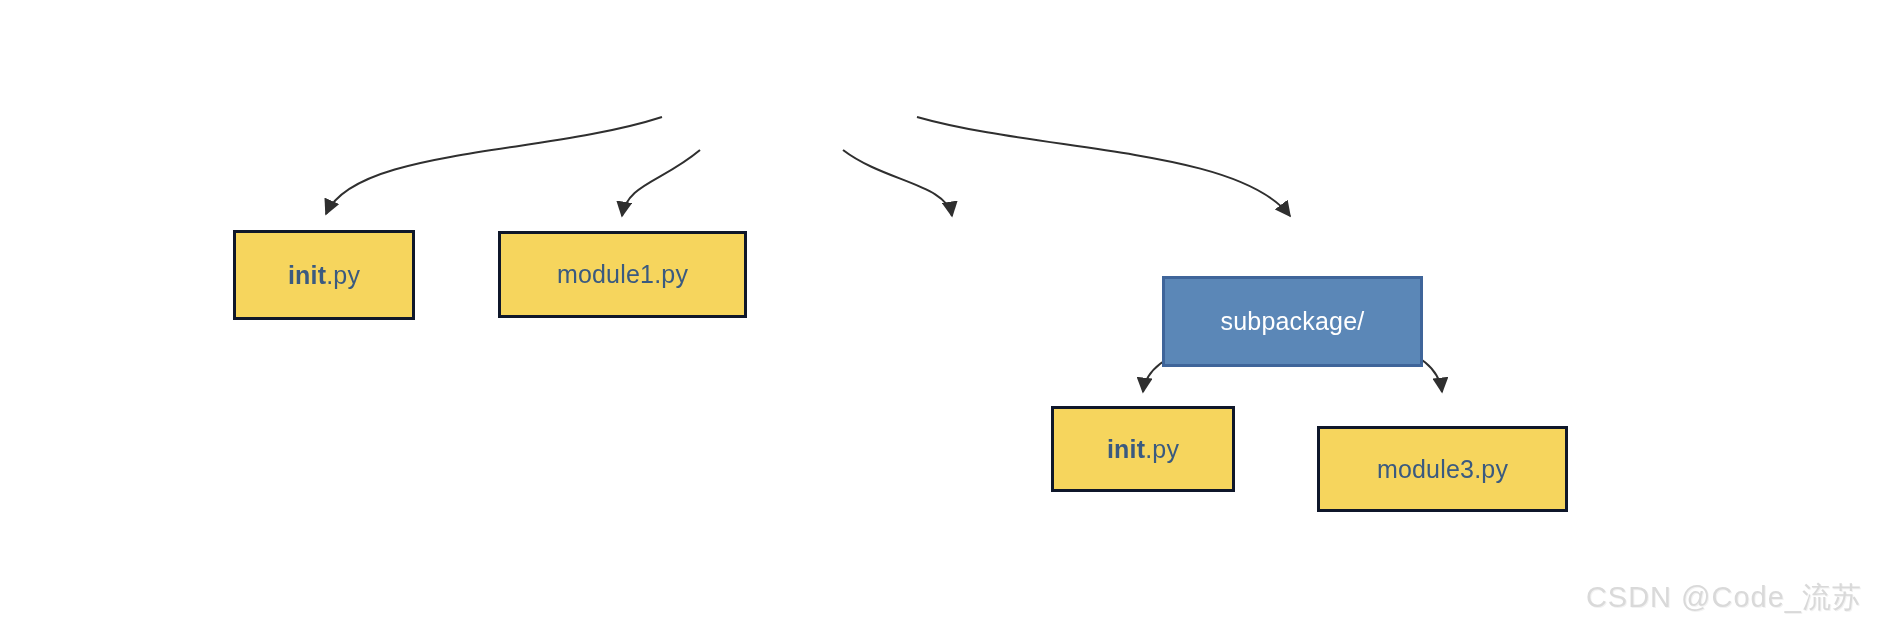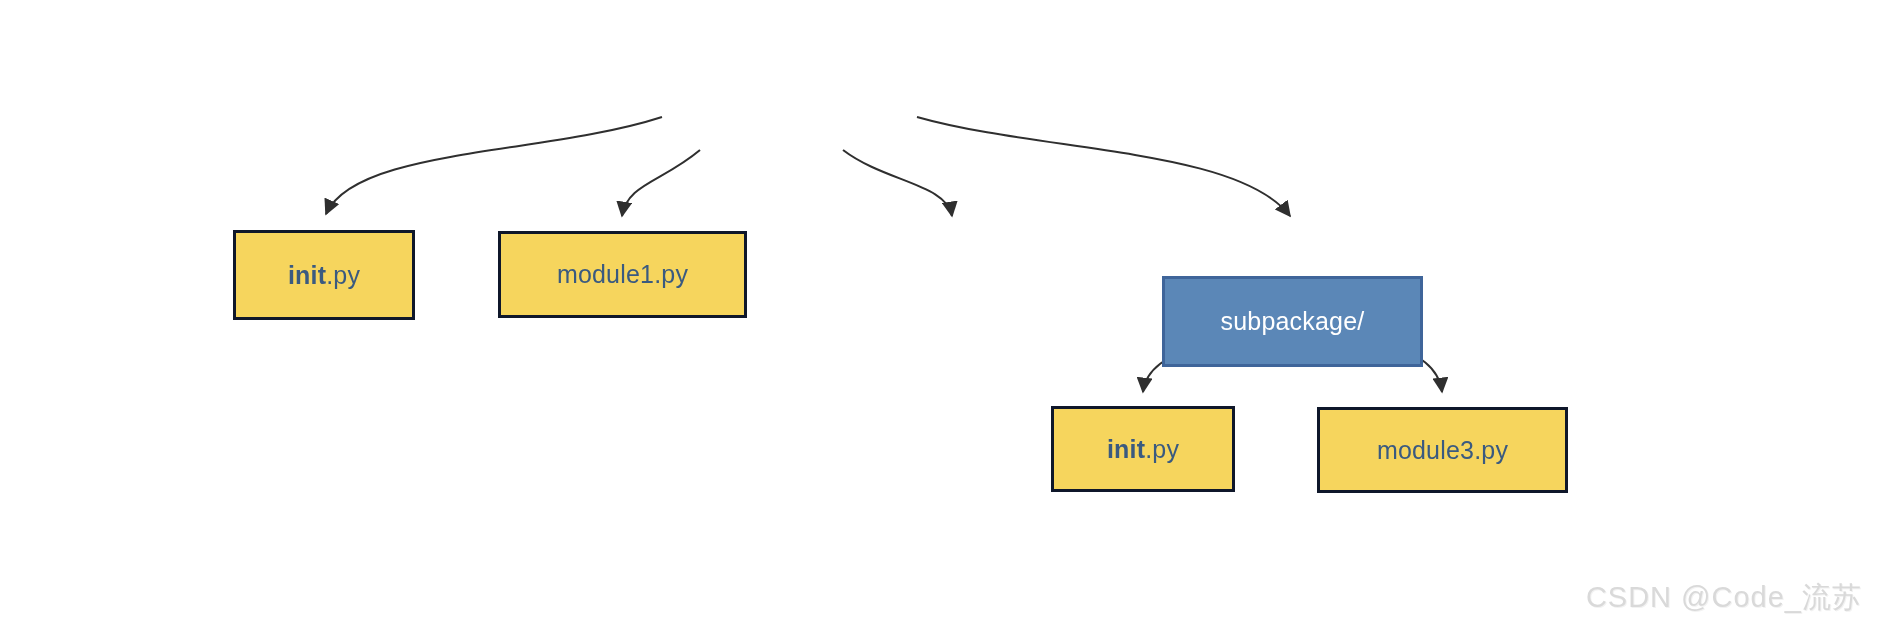--- a/index.html
+++ b/index.html
@@ -46,21 +46,21 @@
   .node .bold {
     font-weight: bold;
   }
   
   #n-mypackage  { left: 662px;  top: 57px;  width: 255px; height: 93px; }
   #n-init1      { left: 233px;  top: 230px; width: 182px; height: 90px; }
   #n-module1    { left: 498px;  top: 231px; width: 249px; height: 87px; }
   #n-module2    { left: 828px;  top: 231px; width: 250px; height: 90px; }
   #n-subpackage { left: 1162px; top: 231px; width: 261px; height: 91px; margin-top: 45px; }
   #n-init2      { left: 1051px; top: 406px; width: 184px; height: 86px; }
-  #n-module3    { left: 1317px; top: 407px; width: 251px; height: 86px; }
+  #n-module3    { left: 1317px; top: 426px; width: 251px; height: 86px; }
   .watermark {
     position: absolute;
     top: 578px;
     right: 15px;
     font-size: 29px;
     color: #d9d9d9;
     text-shadow: 1px 1px 0 #f2f2f2;
     letter-spacing: 1px;
   }
 </style>

